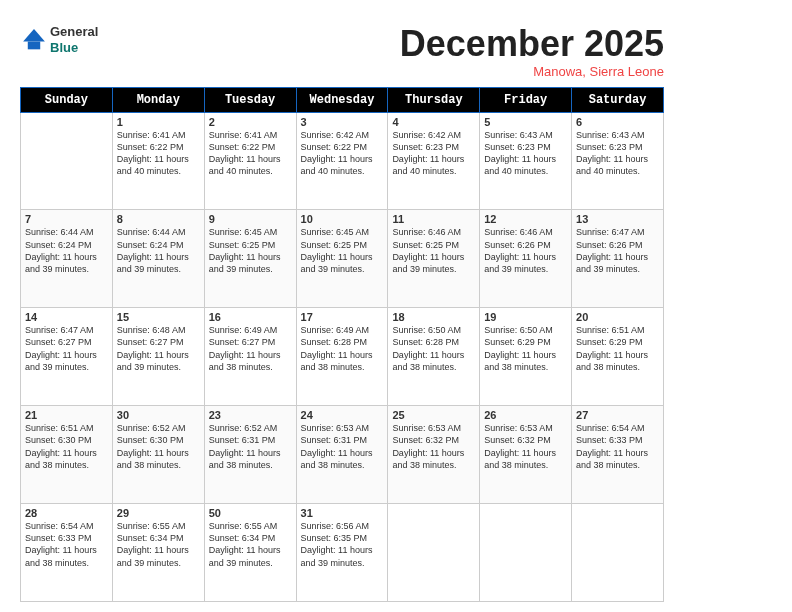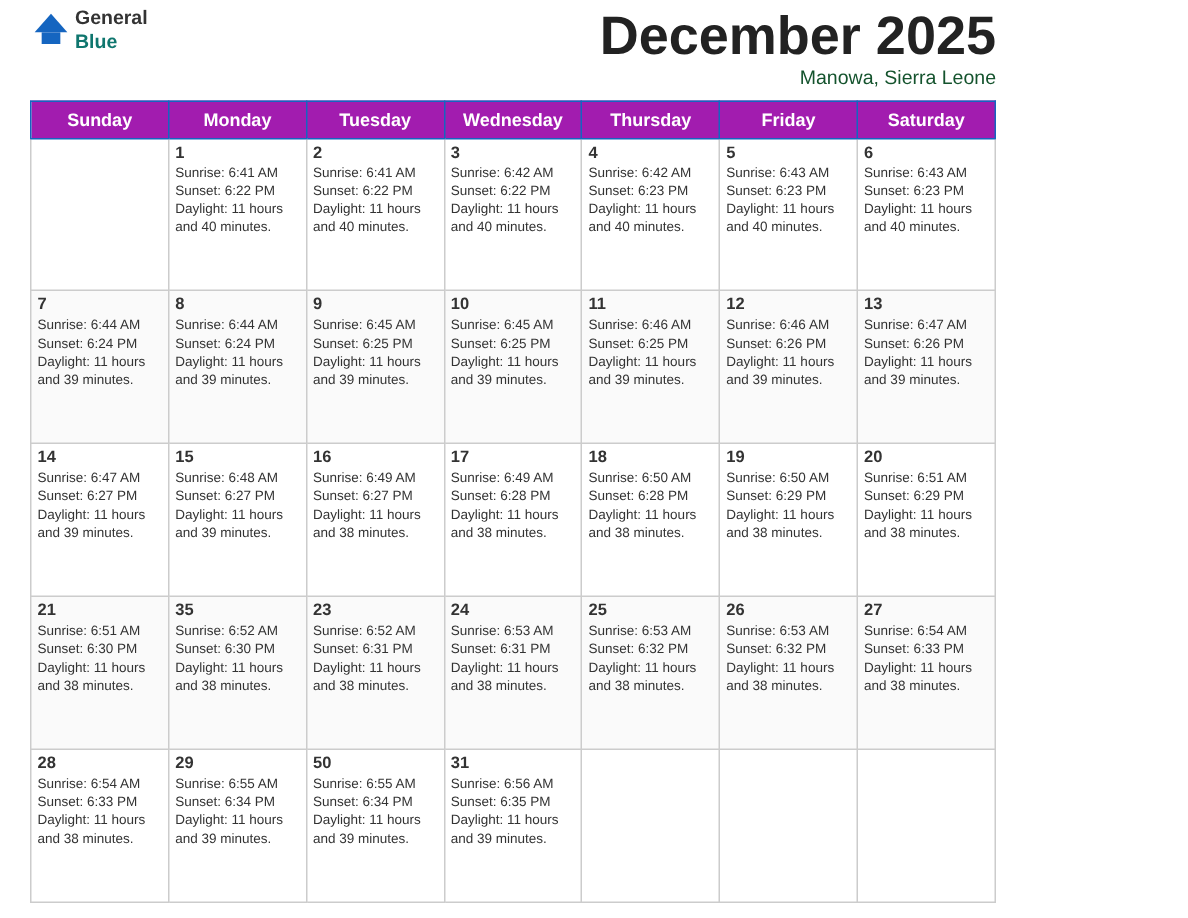--- a/index.html
+++ b/index.html
@@ -6,21 +6,21 @@
     body {
       font-family: Arial, sans-serif;
       background: #fff;
       width: 792px;
       height: 612px;
       overflow: hidden;
     }
     .page {
       width: 684px;
       height: 612px;
-      padding: 4px 20px 10px 20px;
+      padding: 24px 20px 10px 20px;
       display: flex;
       flex-direction: column;
     }
     .header {
       display: flex;
       justify-content: space-between;
       align-items: flex-start;
       margin-bottom: 8px;
     }
     .logo {
@@ -43,37 +43,38 @@
       text-align: right;
     }
     .month-year {
       font-size: 36px;
       font-weight: bold;
       color: #222;
       line-height: 1.1;
     }
     .location {
       font-size: 13px;
-      color: #14532d;
+      color: #ef4444;
     }
     .calendar {
       flex: 1;
       border: 1px solid #ccc;
       border-collapse: collapse;
       width: 100%;
       table-layout: fixed;
     }
     .calendar th {
-      background-color: #a21caf;
+      background-color: #000000;
       color: #fff;
       font-size: 12px;
       font-weight: bold;
       text-align: center;
       padding: 5px 2px;
       border: 1px solid #1565c0;
+      font-family: Liberation Mono, monospace;
     }
     .calendar td {
       border: 1px solid #ccc;
       vertical-align: top;
       padding: 3px 4px;
       font-size: 9.5px;
       color: #333;
       width: calc(100% / 7);
     }
     .day-num {
@@ -215,21 +216,21 @@
             <span class="day-num">20</span>
             <div class="cell-info">Sunrise: 6:51 AM<br>Sunset: 6:29 PM<br>Daylight: 11 hours and 38 minutes.</div>
           </td>
         </tr>
         <tr>
           <td>
             <span class="day-num">21</span>
             <div class="cell-info">Sunrise: 6:51 AM<br>Sunset: 6:30 PM<br>Daylight: 11 hours and 38 minutes.</div>
           </td>
           <td>
-            <span class="day-num">35</span>
+            <span class="day-num">30</span>
             <div class="cell-info">Sunrise: 6:52 AM<br>Sunset: 6:30 PM<br>Daylight: 11 hours and 38 minutes.</div>
           </td>
           <td>
             <span class="day-num">23</span>
             <div class="cell-info">Sunrise: 6:52 AM<br>Sunset: 6:31 PM<br>Daylight: 11 hours and 38 minutes.</div>
           </td>
           <td>
             <span class="day-num">24</span>
             <div class="cell-info">Sunrise: 6:53 AM<br>Sunset: 6:31 PM<br>Daylight: 11 hours and 38 minutes.</div>
           </td>

